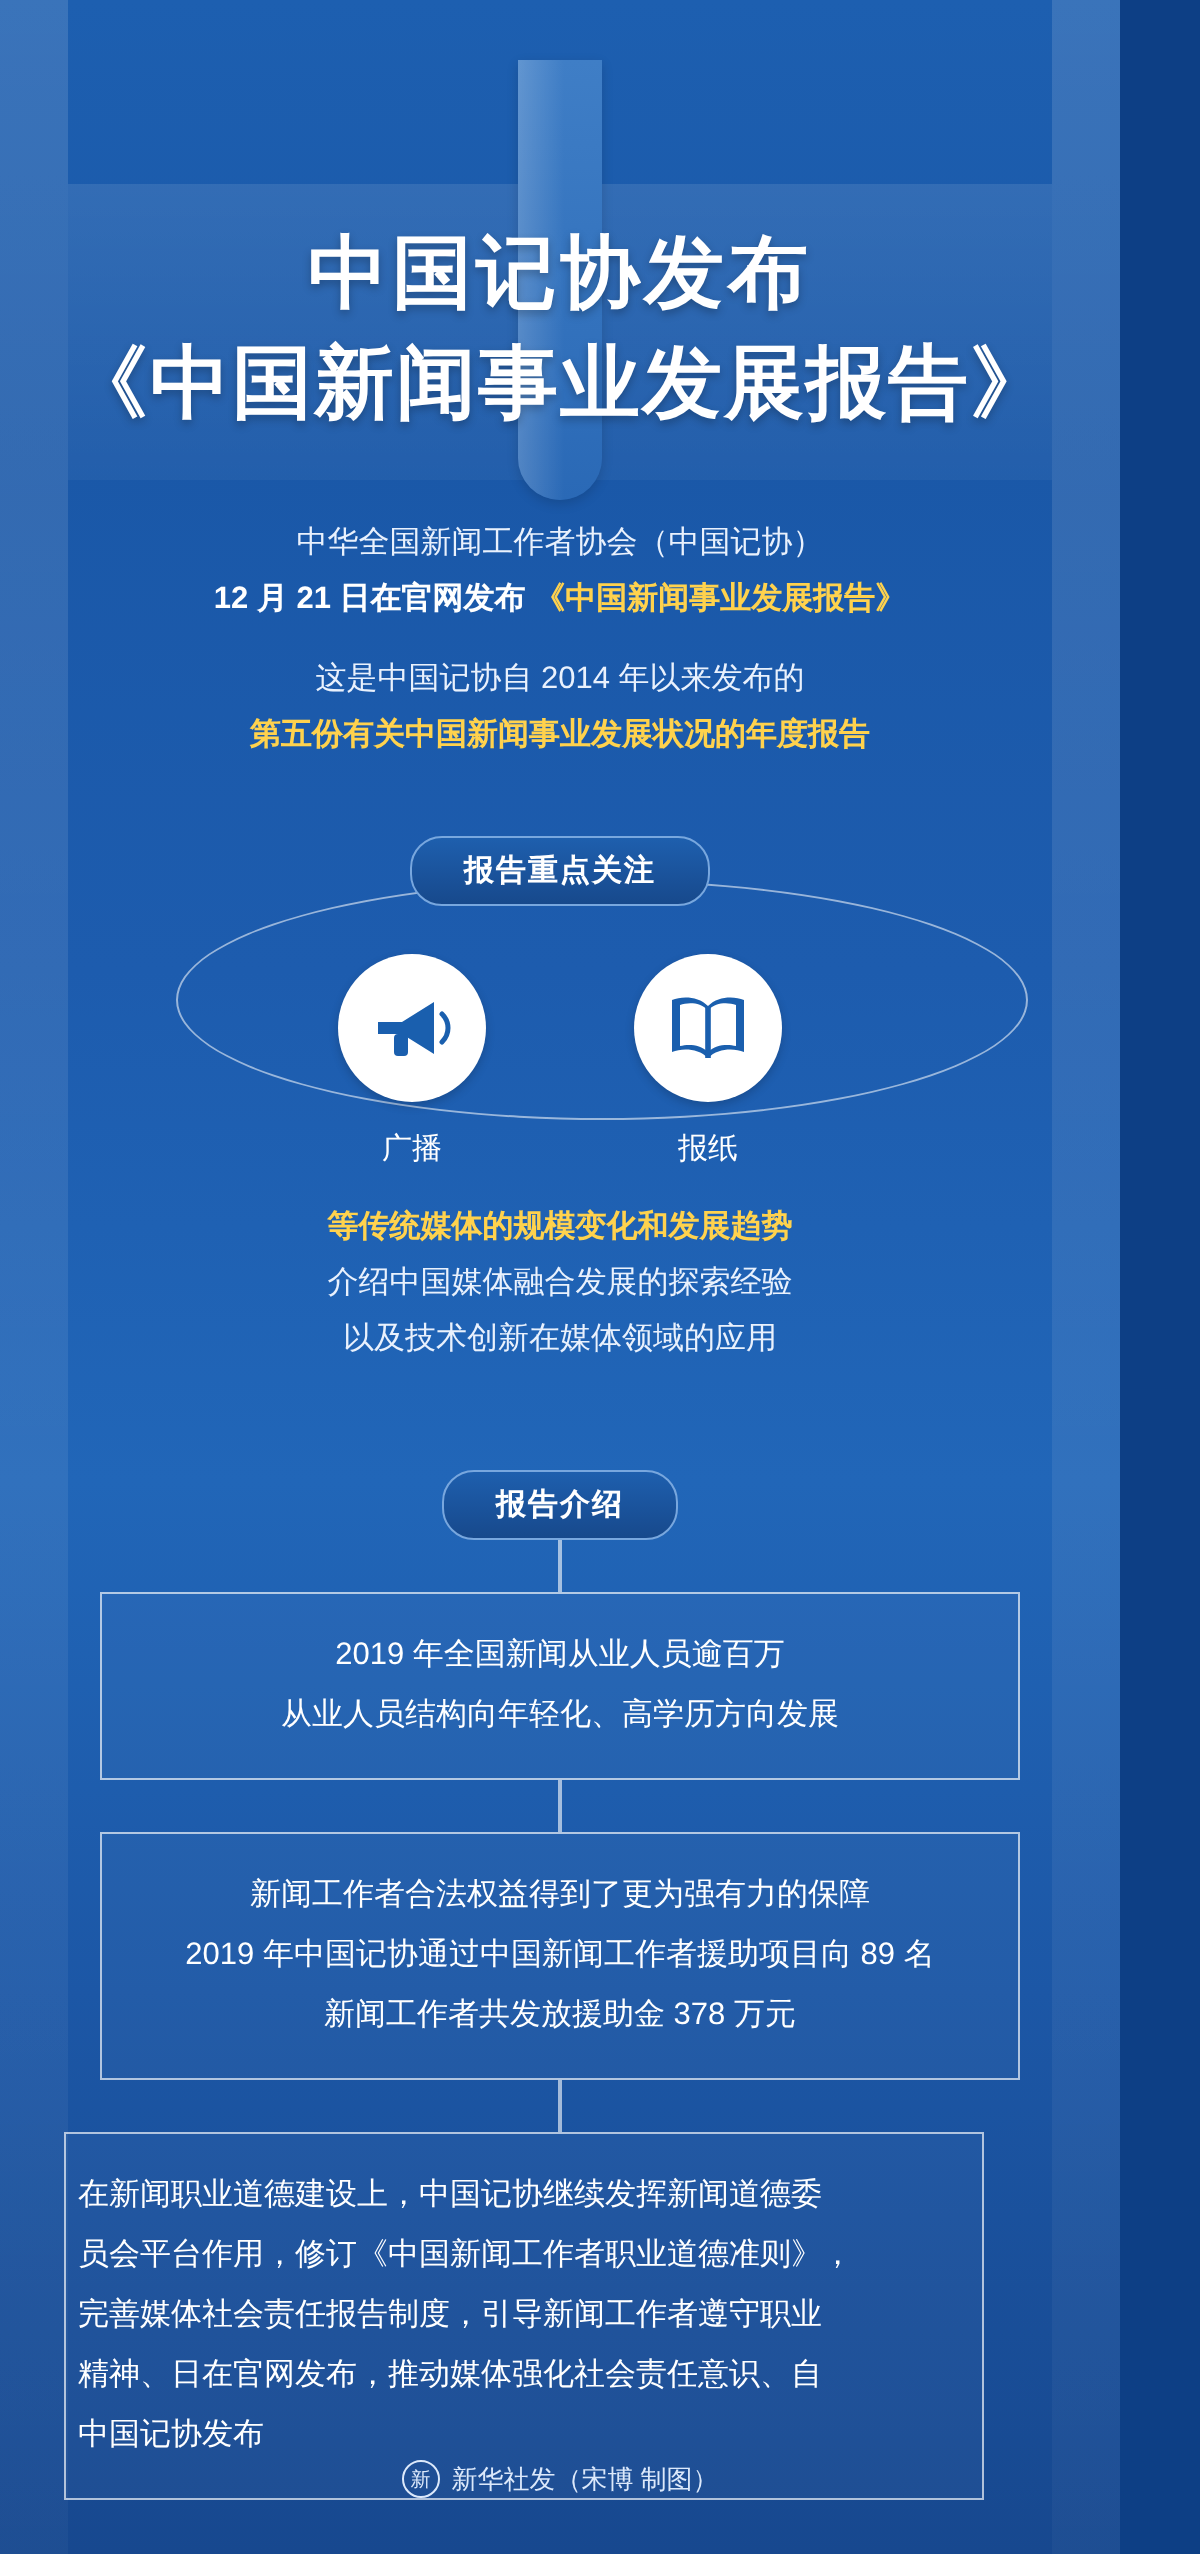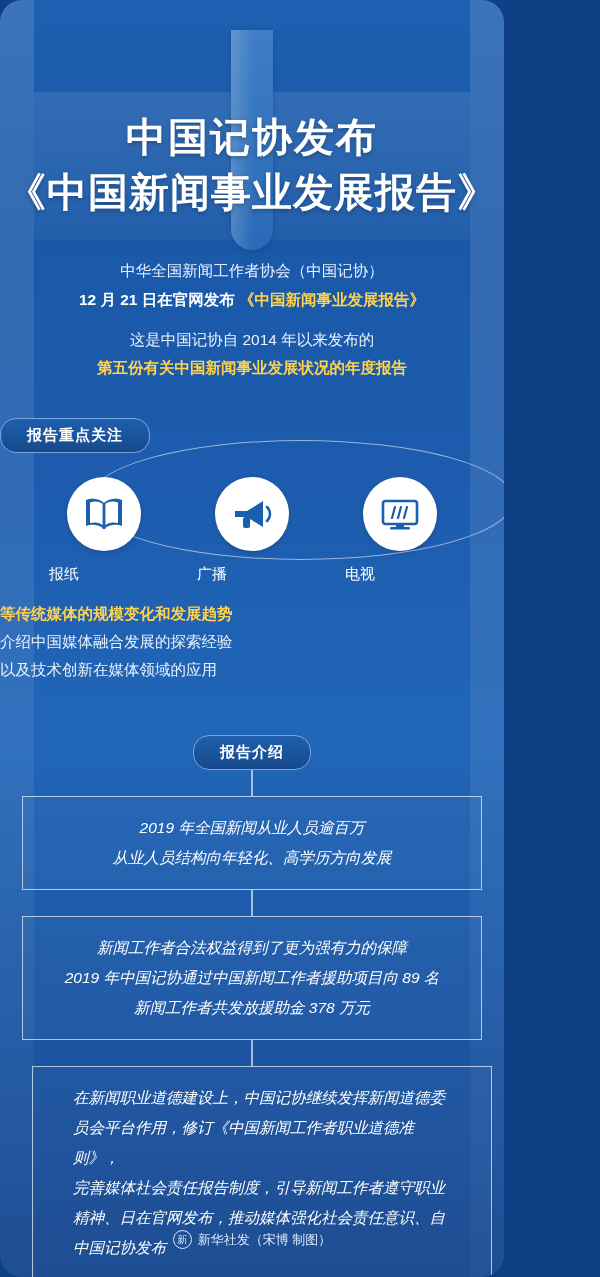--- a/index.html
+++ b/index.html
@@ -4,25 +4,24 @@
 <style>
   html,body{margin:0;padding:0;}
   body{
     width:600px;height:1277px;
     font-family:"Liberation Sans","DejaVu Sans",sans-serif;
     background:#0d3f85;
     overflow:hidden;
   }
   .poster{
     position:relative;
-    width:504px;height:1277px;
+    width:560px;height:1277px;
     background:
       linear-gradient(180deg,#1d5fb0 0%,#1a58a8 18%,#1d5cae 38%,#2166b8 58%,#1c57a6 78%,#17488f 100%);
     overflow:hidden;
-    border-radius:22px;
   }
   
   .band-left{
     position:absolute;left:0;top:0;width:34px;height:1277px;
     background:linear-gradient(180deg,rgba(255,255,255,.13),rgba(255,255,255,.03));
   }
   .band-right{
     position:absolute;right:0;top:0;width:34px;height:1277px;
     background:linear-gradient(180deg,rgba(255,255,255,.13),rgba(255,255,255,.03));
   }
@@ -54,38 +53,38 @@
   .title-sub{
     font-size:40px;font-weight:bold;color:#ffffff;letter-spacing:1px;
     text-shadow:0 2px 4px rgba(0,0,0,.25);line-height:1.3;margin-top:4px;
   }
 
   
   .intro{
     position:absolute;top:258px;left:0;right:0;text-align:center;z-index:4;
     color:#eaf2ff;font-size:15.5px;line-height:28px;
   }
-  .intro .l1{color:#e9f1fd;font-family:Liberation Mono, monospace;}
+  .intro .l1{color:#e9f1fd;}
   .intro .l2{font-weight:bold;color:#ffffff;}
   .intro .l2 .book{color:#ffd24d;}
   .intro .l3{margin-top:12px;color:#e9f1fd;}
   .intro .l4{font-weight:bold;color:#ffd24d;}
 
   
   .pill{
     display:inline-block;
     background:linear-gradient(180deg,#1e5fae,#17498c);
     border:1px solid #78a7de;
     border-radius:16px;
     color:#fff;font-weight:bold;font-size:15px;
     padding:7px 26px;letter-spacing:1px;
     position:relative;z-index:5;
   }
   .focus{
-    position:absolute;top:418px;left:0;right:0;z-index:4;
+    position:absolute;top:418px;left:0;right:0;text-align:center;z-index:4;
   }
   .ellipse{
     position:absolute;left:88px;top:22px;width:424px;height:118px;
     border:1.5px solid rgba(255,255,255,.55);
     border-radius:50%;
     z-index:1;
   }
   .icons{
     position:relative;z-index:3;margin-top:24px;
     display:flex;justify-content:center;align-items:flex-start;gap:38px;
@@ -109,25 +108,24 @@
   .report{
     position:absolute;top:735px;left:0;right:0;z-index:4;text-align:center;
   }
   .card{
     position:relative;
     margin:0 auto;
     width:460px;
     border:1.5px solid rgba(255,255,255,.65);
     color:#ffffff;
     font-size:15.5px;line-height:30px;
-    padding:16px 40px;
+    padding:16px 6px;
     text-align:center;
     box-sizing:border-box;
     background:rgba(255,255,255,.03);
-    font-style:italic;
   }
   .card.left-align{text-align:left;margin-left:32px;}
   .card p{margin:0;}
   .stem{
     width:2px;height:26px;background:rgba(255,255,255,.6);
     margin:0 auto;
   }
 
   
   .footer{
@@ -165,55 +163,44 @@
     </div>
     <div class="l3">这是中国记协自 2014 年以来发布的</div>
     <div class="l4">第五份有关中国新闻事业发展状况的年度报告</div>
   </div>
 
   <div class="focus">
     <div class="ellipse"></div>
     <div class="pill">报告重点关注</div>
 
     <div class="icons">
+      <div class="icon-item">
+        <div class="circle">
+          <svg width="46" height="40" viewBox="0 0 46 40" aria-hidden="true">
+            <path d="M6 17 L18 17 L34 7 L34 33 L18 23 L6 23 Z" fill="#1a5fae"></path>
+            <rect x="14" y="23" width="7" height="11" rx="2" fill="#1a5fae"></rect>
+            <path d="M38 13 C42 17 42 23 38 27" stroke="#1a5fae" stroke-width="2.5" fill="none" stroke-linecap="round"></path>
+          </svg>
+        </div>
+        <div class="icon-cap">广播</div>
+      </div>
+
       <div class="icon-item">
         <div class="circle">
           <svg width="44" height="40" viewBox="0 0 44 40" aria-hidden="true">
             <path d="M22 9 C17 4 9 4 4 6 L4 32 C9 30 17 30 22 35 Z" fill="#1a5fae"></path>
             <path d="M22 9 C27 4 35 4 40 6 L40 32 C35 30 27 30 22 35 Z" fill="#1a5fae"></path>
             <path d="M22 11 C18 7 12 7 8 8.5 L8 29 C12 28 18 28 22 32 Z" fill="#ffffff"></path>
             <path d="M22 11 C26 7 32 7 36 8.5 L36 29 C32 28 26 28 22 32 Z" fill="#ffffff"></path>
             <rect x="20.6" y="9" width="2.8" height="26" fill="#1a5fae"></rect>
           </svg>
         </div>
         <div class="icon-cap">报纸</div>
       </div>
 
-      <div class="icon-item">
-        <div class="circle">
-          <svg width="46" height="40" viewBox="0 0 46 40" aria-hidden="true">
-            <path d="M6 17 L18 17 L34 7 L34 33 L18 23 L6 23 Z" fill="#1a5fae"></path>
-            <rect x="14" y="23" width="7" height="11" rx="2" fill="#1a5fae"></rect>
-            <path d="M38 13 C42 17 42 23 38 27" stroke="#1a5fae" stroke-width="2.5" fill="none" stroke-linecap="round"></path>
-          </svg>
-        </div>
-        <div class="icon-cap">广播</div>
-      </div>
-
-      <div class="icon-item">
-        <div class="circle">
-          <svg width="44" height="40" viewBox="0 0 44 40" aria-hidden="true">
-            <rect x="5" y="7" width="34" height="23" rx="2.5" fill="none" stroke="#1a5fae" stroke-width="2.6"></rect>
-            <path d="M17 13 L14 24 M23 13 L20 24 M29 13 L26 24" stroke="#1a5fae" stroke-width="2.2" stroke-linecap="round"></path>
-            <rect x="18" y="30" width="8" height="4" fill="#1a5fae"></rect>
-            <rect x="12" y="33" width="20" height="2.6" rx="1.3" fill="#1a5fae"></rect>
-          </svg>
-        </div>
-        <div class="icon-cap">电视</div>
-      </div>
     </div>
 
     <div class="focus-text">
       <div class="hl">等传统媒体的规模变化和发展趋势</div>
       <div>介绍中国媒体融合发展的探索经验</div>
       <div>以及技术创新在媒体领域的应用</div>
     </div>
   </div>
 
   <div class="report">

